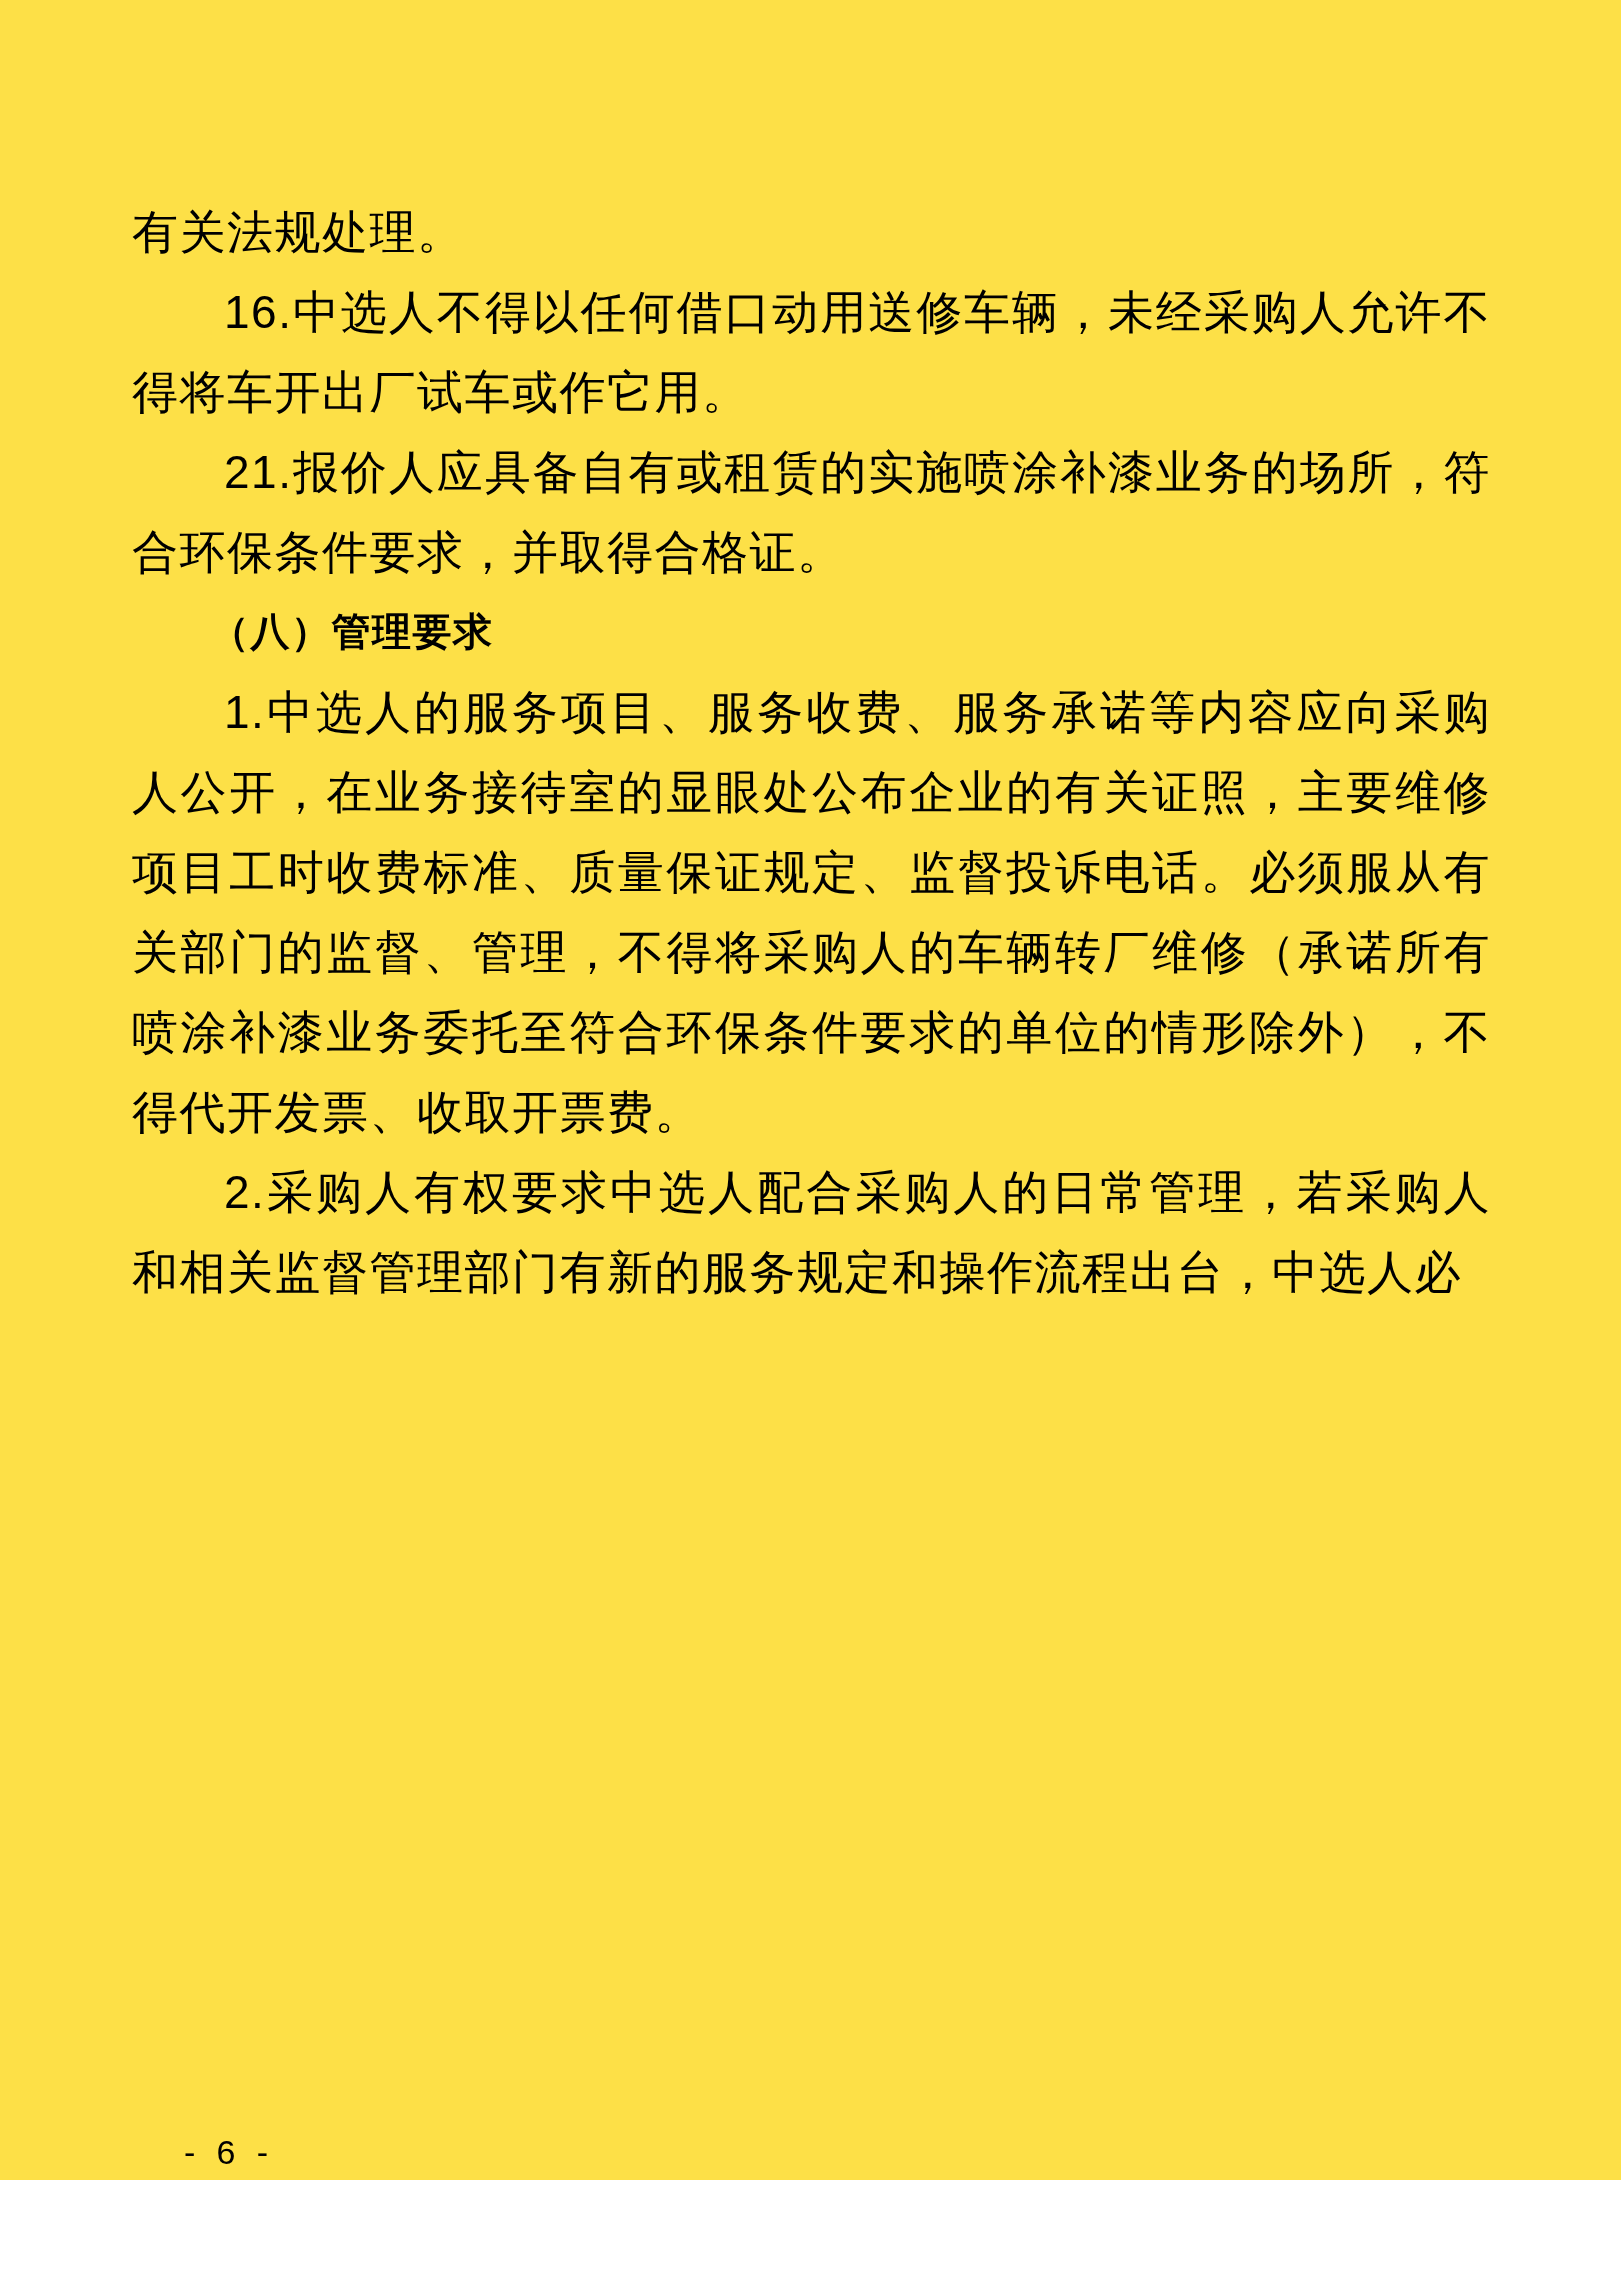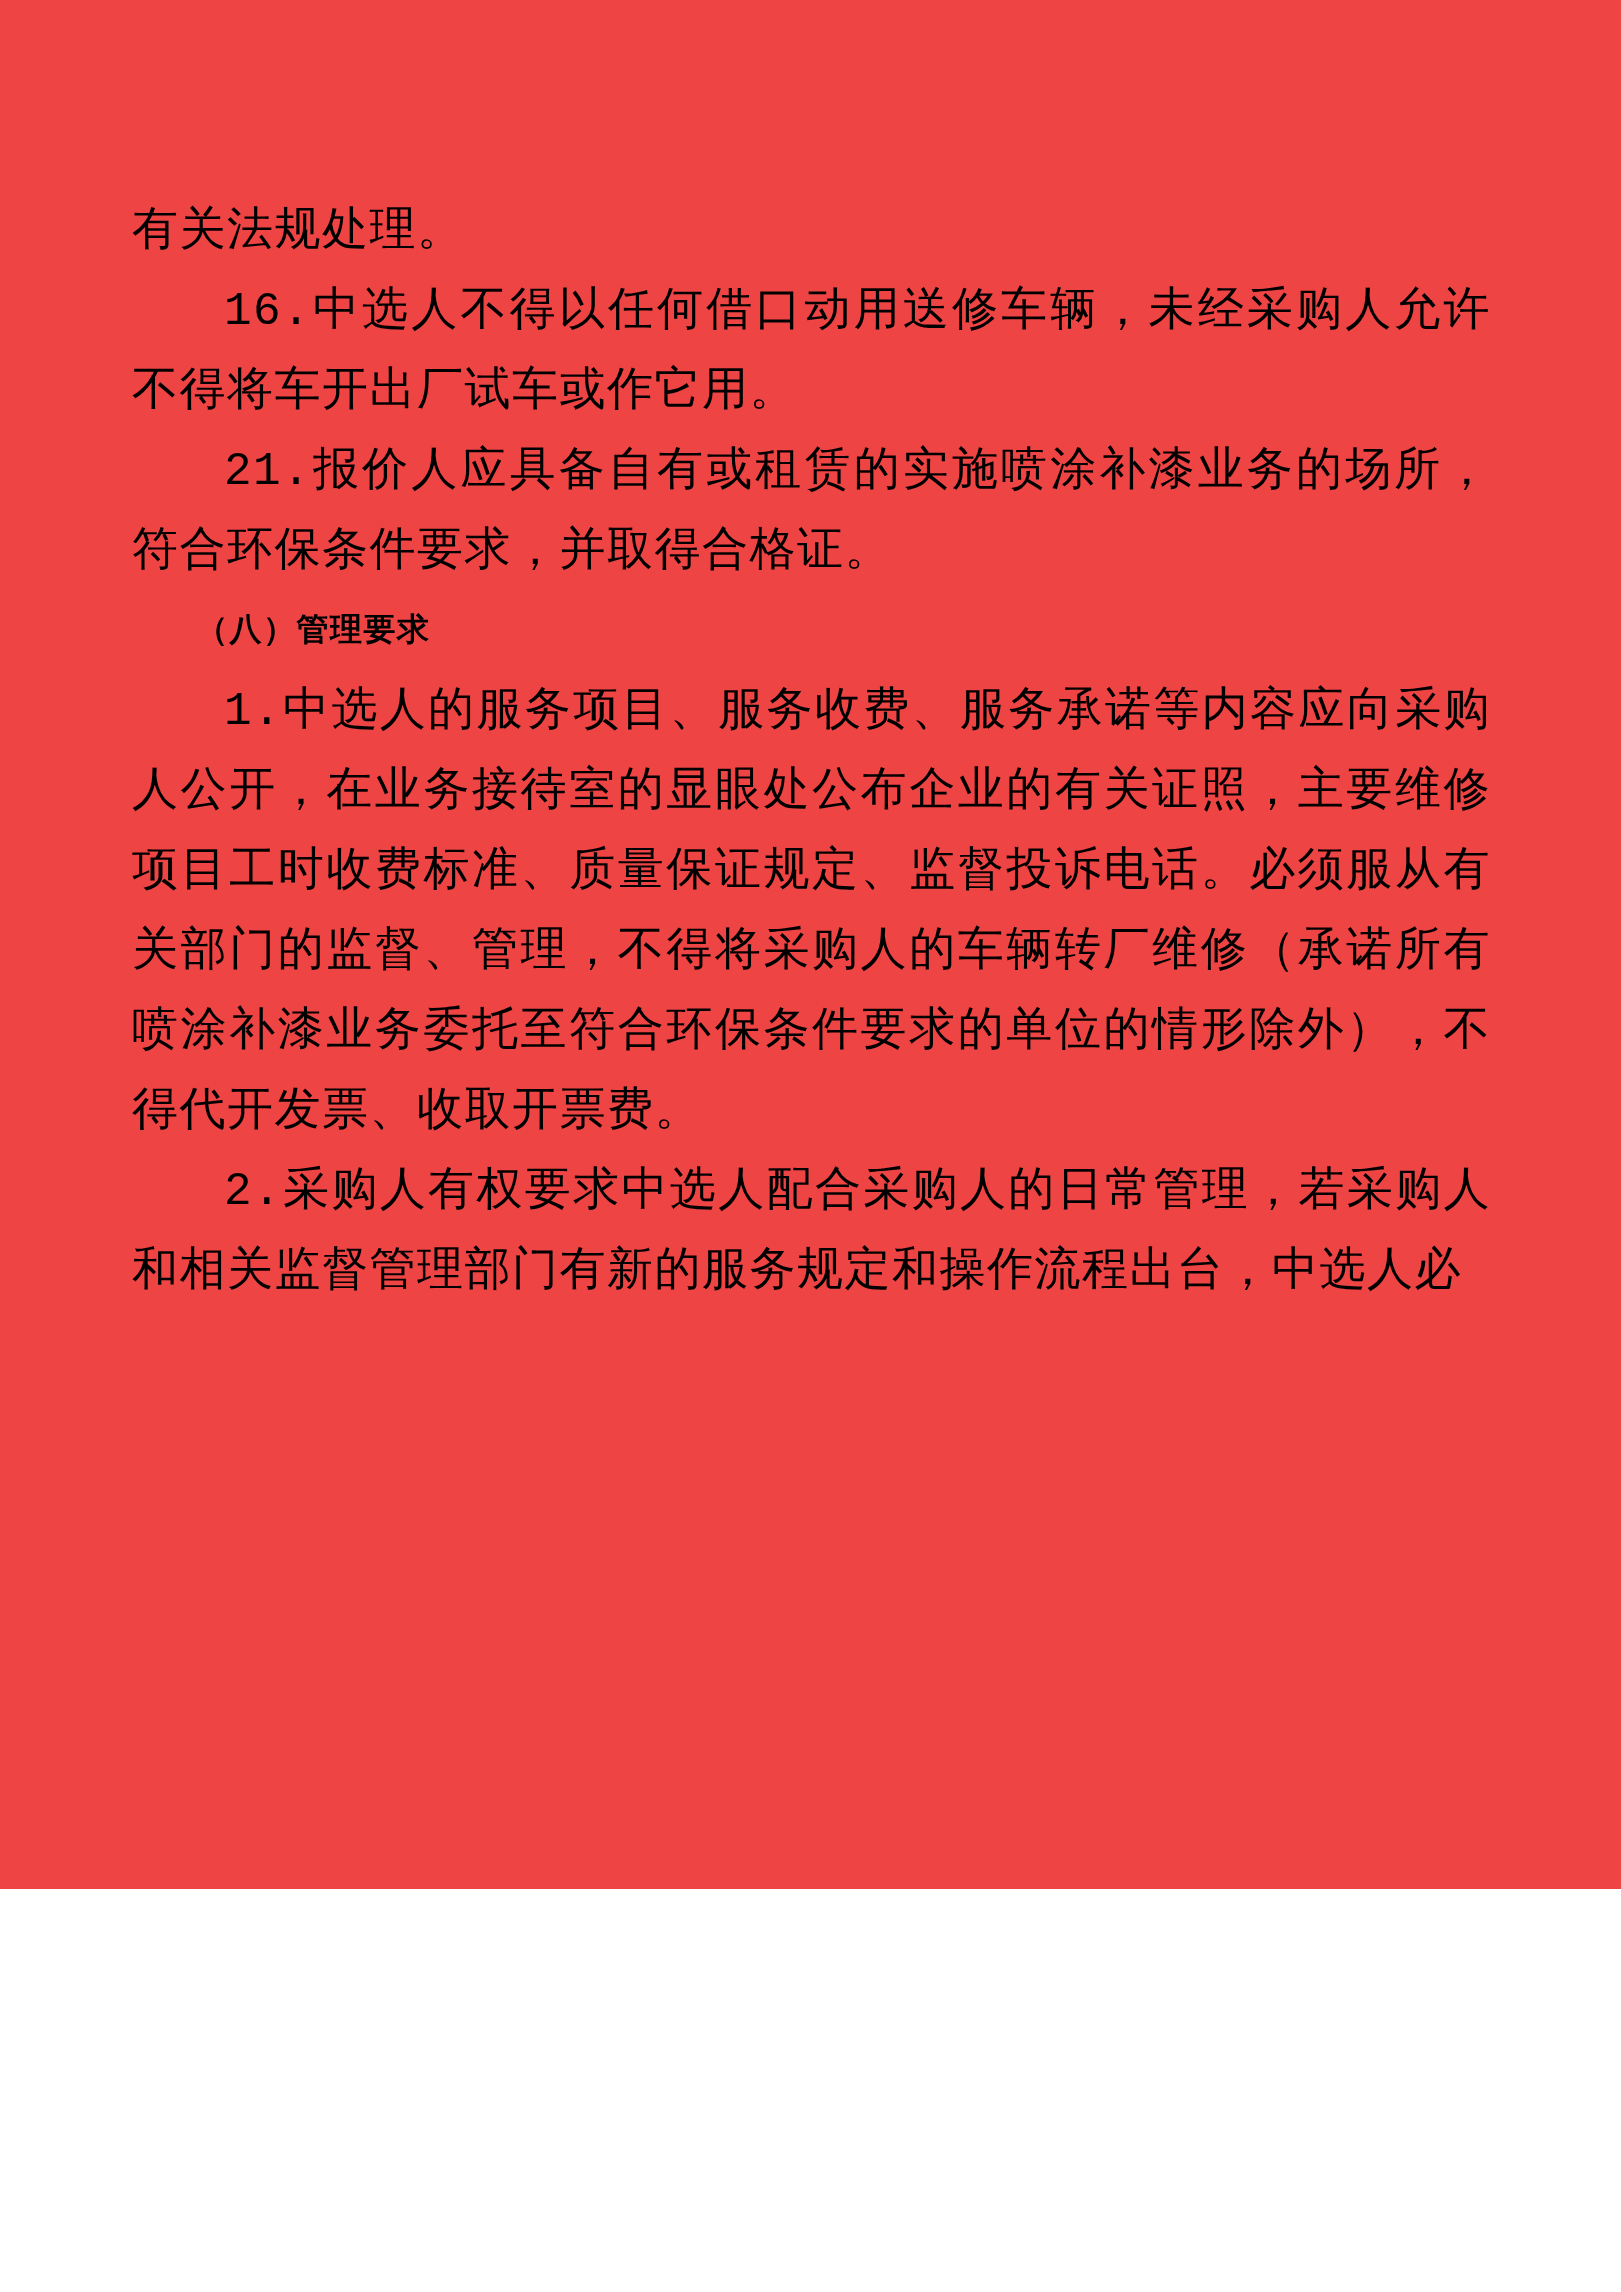--- a/index.html
+++ b/index.html
@@ -3,24 +3,24 @@
 <meta charset="utf-8">
 <style>
   html, body {
     margin: 0;
     padding: 0;
     background: #ffffff;
   }
   .page {
     position: relative;
     width: 1621px;
-    height: 1889px;
-    background: #ef4444;
+    height: 2180px;
+    background: #fde047;
     overflow: hidden;
-    font-family: Liberation Mono, monospace;
+    font-family: Liberation Sans, sans-serif;
     color: #000000;
   }
   .content {
     position: absolute;
     top: 192px;
     left: 132px;
     width: 1359px;
   }
   .para {
     margin: 0;
@@ -29,21 +29,21 @@
     letter-spacing: 1.5px;
     text-align: justify;
     text-indent: 2em;
     word-break: break-all;
   }
   .para.continuation {
     text-indent: 0;
   }
   .section-heading {
     margin: 0;
-    font-size: 32px;
+    font-size: 39px;
     line-height: 80px;
     letter-spacing: 1.5px;
     font-weight: bold;
     text-indent: 2em;
   }
   .page-footer {
     position: absolute;
     left: 184px;
     top: 2133px;
     font-size: 34px;

